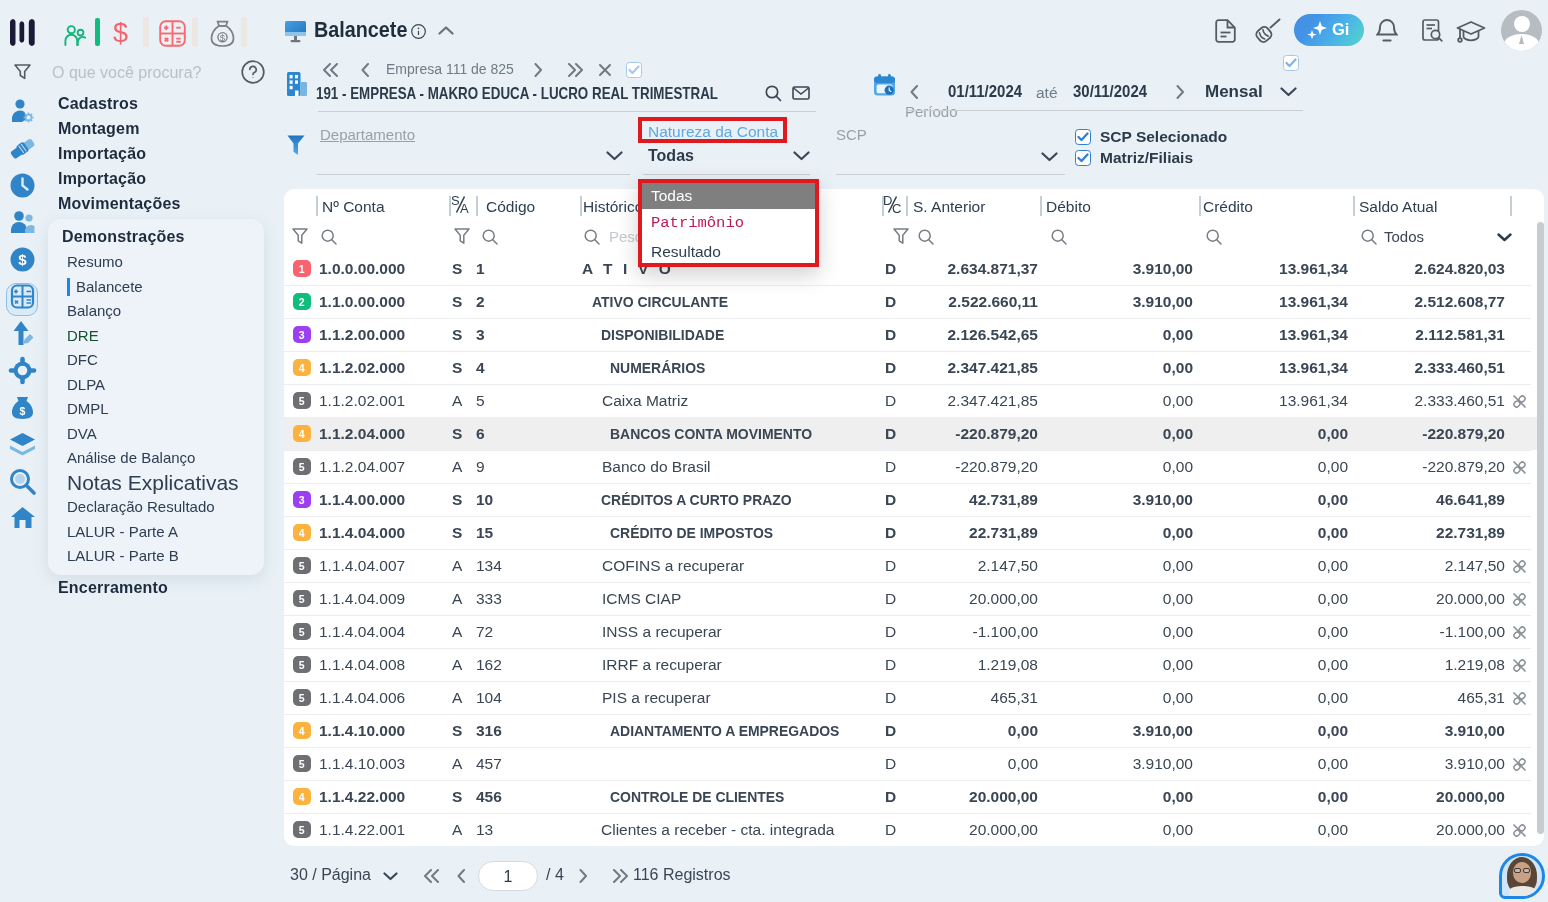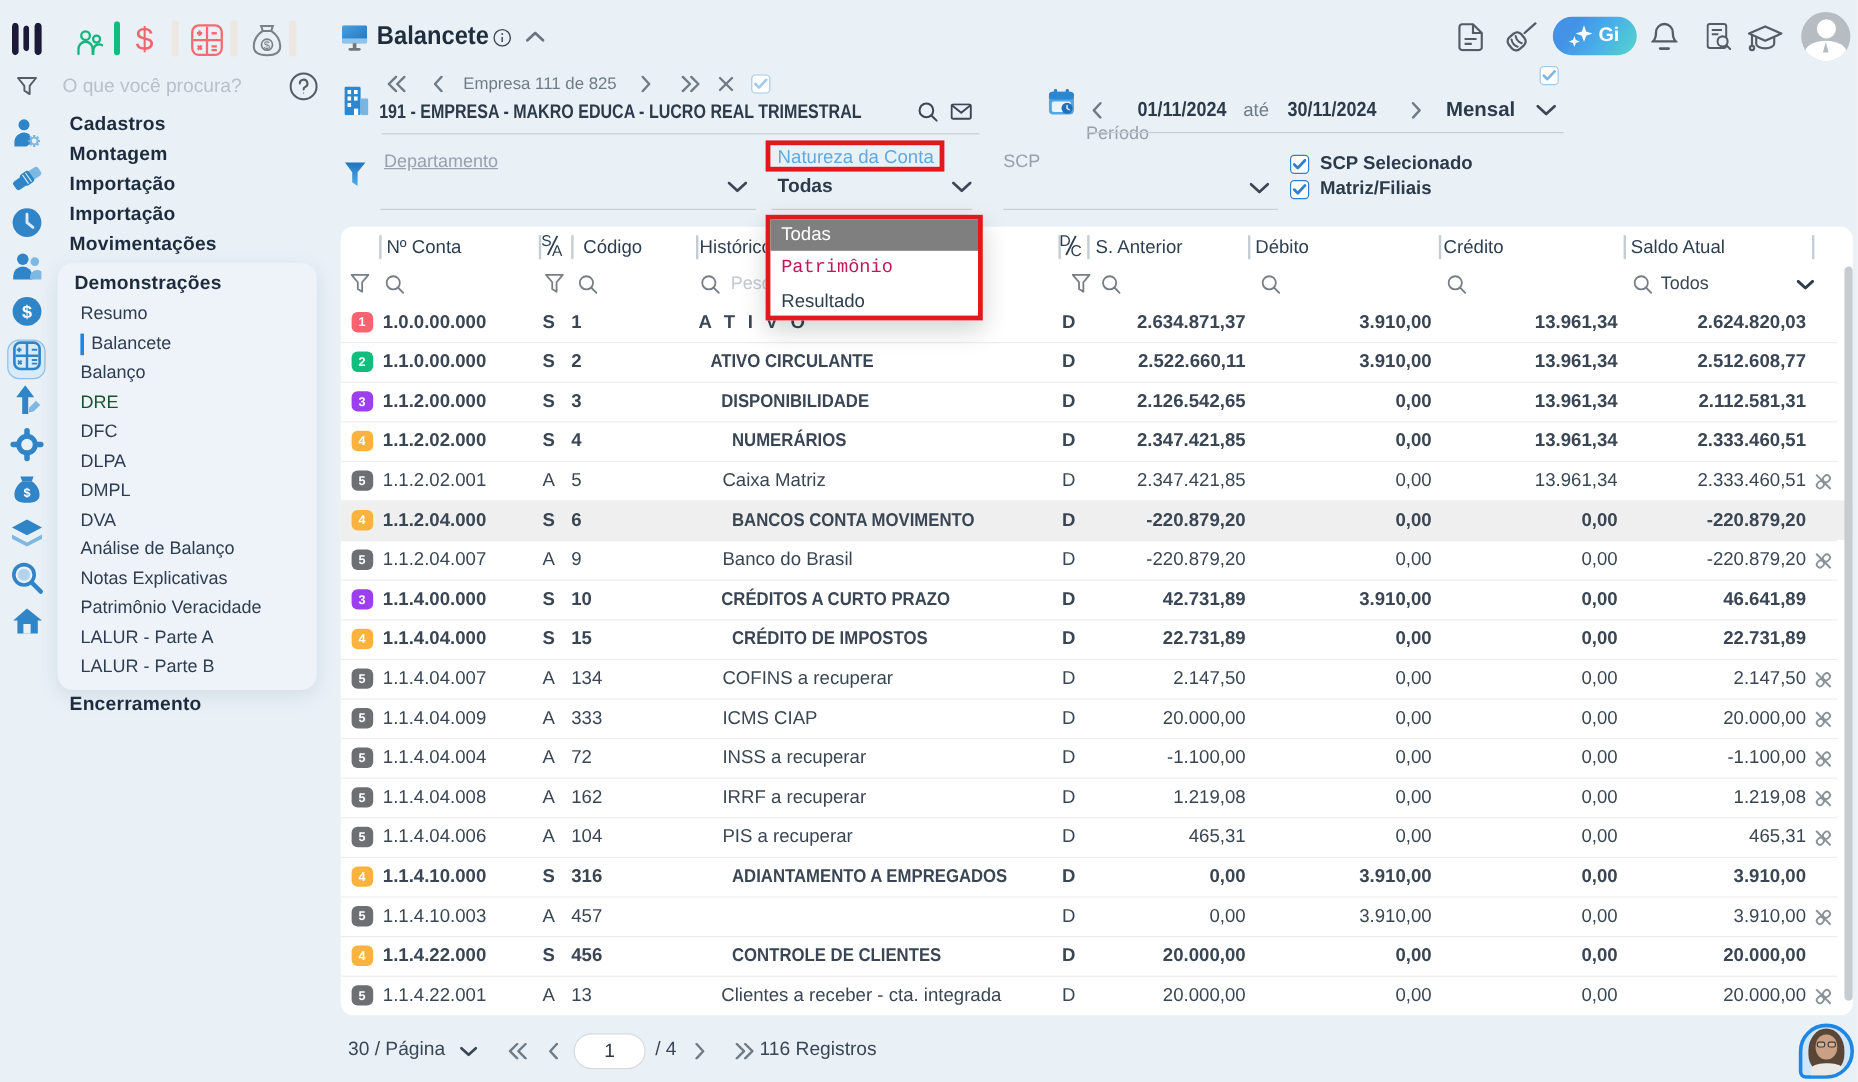--- a/index.html
+++ b/index.html
@@ -159,22 +159,22 @@
 <div style="position:absolute;left:14px;top:9px;font-size:16px;font-weight:bold;color:#1d2b3d;letter-spacing:.2px;">Demonstrações</div>
 <div style="position:absolute;left:19px;top:34px;font-size:15px;color:#2f3d52;line-height:18px;">Resumo</div>
 <div style="position:absolute;left:19px;top:59px;font-size:15px;color:#2f3d52;border-left:3.5px solid #1e87e6;padding-left:6px;line-height:18px;">Balancete</div>
 <div style="position:absolute;left:19px;top:83px;font-size:15px;color:#2f3d52;line-height:18px;">Balanço</div>
 <div style="position:absolute;left:19px;top:108px;font-size:15px;color:#14532d;line-height:18px;">DRE</div>
 <div style="position:absolute;left:19px;top:132px;font-size:15px;color:#2f3d52;line-height:18px;">DFC</div>
 <div style="position:absolute;left:19px;top:157px;font-size:15px;color:#2f3d52;line-height:18px;">DLPA</div>
 <div style="position:absolute;left:19px;top:181px;font-size:15px;color:#2f3d52;line-height:18px;">DMPL</div>
 <div style="position:absolute;left:19px;top:206px;font-size:15px;color:#2f3d52;line-height:18px;">DVA</div>
 <div style="position:absolute;left:19px;top:230px;font-size:15px;color:#2f3d52;line-height:18px;">Análise de Balanço</div>
-<div style="position:absolute;left:19px;top:255px;font-size:15px;color:#2f3d52;line-height:18px;">Notas Explicativas</div>
-<div style="position:absolute;left:19px;top:279px;font-size:15px;color:#2f3d52;line-height:18px;">Patrimônio Veracidade</div>
+<div style="position:absolute;left:19px;top:255px;font-size:21px;color:#2f3d52;line-height:18px;">Notas Explicativas</div>
+<div style="position:absolute;left:19px;top:279px;font-size:15px;color:#2f3d52;line-height:18px;">Declaração Resultado</div>
 <div style="position:absolute;left:19px;top:304px;font-size:15px;color:#2f3d52;line-height:18px;">LALUR - Parte A</div>
 <div style="position:absolute;left:19px;top:328px;font-size:15px;color:#2f3d52;line-height:18px;">LALUR - Parte B</div>
 </div>
 <div class="abs menu-item" style="top:579px;">Encerramento</div>
 </div>
 <svg class="abs" style="left:285px;top:21px" width="21" height="22" viewBox="0 0 21 22">
 <defs>
       <linearGradient id="mon" x1="0" y1="0" x2="1" y2="1">
         <stop offset="0" stop-color="#4aa0e0"></stop>
         <stop offset="1" stop-color="#1f74c0"></stop>

